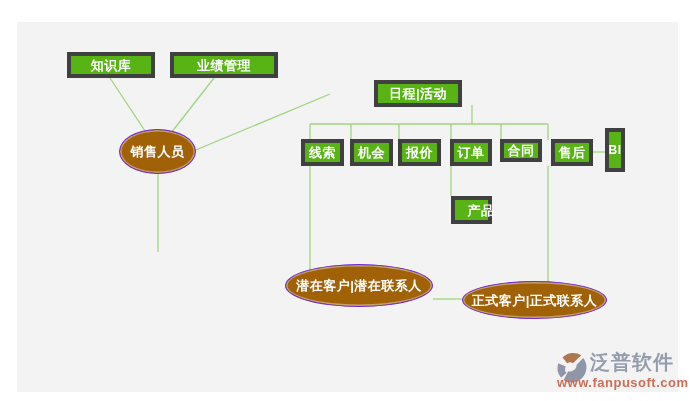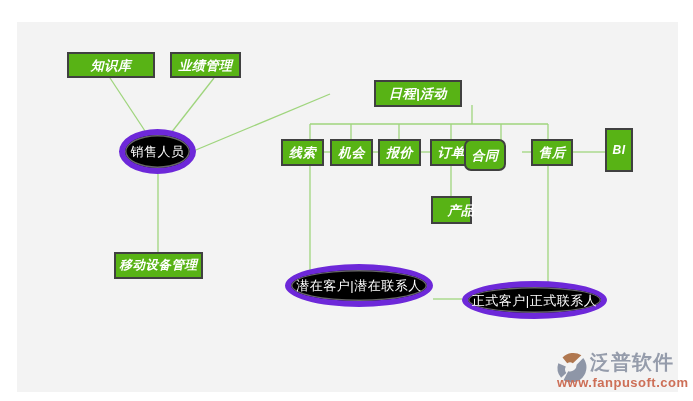--- a/index.html
+++ b/index.html
@@ -7,31 +7,31 @@
     position:relative; width:693px; height:401px; overflow:hidden;
     background:#ffffff; font-family:"Liberation Sans", sans-serif;
   }
   #canvas {
     position:absolute; left:17px; top:22px; width:661px; height:370px;
     background:#f3f3f3;
   }
   #edges { position:absolute; left:0; top:0; width:693px; height:401px; pointer-events:none; }
   .node {
     position:absolute; box-sizing:border-box;
-    background:#58b315; border:2px solid #404040;
+    background:#58b315; border:4px solid #404040;
     color:#ffffff; font-weight:bold; font-size:13px; line-height:1;
     display:flex; align-items:center; justify-content:center;
-    white-space:nowrap; letter-spacing:0.5px;font-style:italic;
+    white-space:nowrap; letter-spacing:0.5px;
   }
-  .node.small { font-size:13px; }
+  .node.small { font-size:13px;margin-left:20px; }
   .ellipse {
     position:absolute; box-sizing:border-box;
-    background:#000000; border:6px solid #6d28d9; border-radius:50%;
+    background:#a16207; border:1px solid #6d28d9; border-radius:50%;
     box-shadow: inset 0 0 0 1.5px rgba(255,255,255,0.4);
-    color:#ffffff; font-weight:normal; font-size:13px; line-height:1;
+    color:#ffffff; font-weight:bold; font-size:13px; line-height:1;
     display:flex; align-items:center; justify-content:center;
     white-space:nowrap; letter-spacing:0.5px;
   }
   #watermark { position:absolute; left:553px; top:349px; width:140px; height:44px; }
   #brand-name {
     position:absolute; left:37px; top:0px;
     font-size:20px; font-weight:bold; color:#959cab; letter-spacing:1px;
     font-family:"Liberation Sans", sans-serif; white-space:nowrap;
   }
   #brand-url {
@@ -67,33 +67,32 @@
     <line x1="522" y1="152" x2="531" y2="152"></line>
     <line x1="573" y1="152" x2="605" y2="152"></line>
     <line x1="451" y1="166" x2="451" y2="196"></line>
     <line x1="310" y1="166" x2="310" y2="288"></line>
     <line x1="548" y1="166" x2="548" y2="290"></line>
     <line x1="158" y1="174" x2="158" y2="252"></line>
     <line x1="433" y1="299" x2="462" y2="299"></line>
   </svg>
 
   <div class="node" style="left:67px;  top:52px;  width:88px; height:26px;">知识库</div>
-  <div class="node" style="left:170px; top:52px;  width:71px; height:26px;">业绩管理</div>
+  <div class="node" style="left:170px; top:52px;  width:108px; height:26px;">业绩管理</div>
   <div class="node" style="left:330px; top:80px;  width:88px; height:27px;margin-left:44px;">日程|活动</div>
 
   <div class="node small" style="left:281px; top:139px; width:43px; height:27px;">线索</div>
   <div class="node small" style="left:330px; top:139px; width:43px; height:27px;">机会</div>
   <div class="node small" style="left:378px; top:139px; width:43px; height:27px;">报价</div>
   <div class="node small" style="left:430px; top:139px; width:42px; height:27px;">订单</div>
-  <div class="node small" style="left:464px; top:139px; width:42px; height:32px;border-radius:7px;">合同</div>
+  <div class="node small" style="left:480px; top:139px; width:42px; height:23px;">合同</div>
   <div class="node small" style="left:531px; top:139px; width:42px; height:27px;">售后</div>
-  <div class="node" style="left:605px; top:128px; width:28px; height:44px; font-size:12px;">BI</div>
+  <div class="node" style="left:605px; top:128px; width:20px; height:44px; font-size:12px;">BI</div>
 
   <div class="node small" style="left:431px; top:196px; width:41px; height:28px;padding-left:19px;">产品</div>
-  <div class="node" style="left:114px; top:252px; width:89px; height:27px; font-size:12.5px;">移动设备管理</div>
 
   <div class="ellipse" style="left:119px; top:129px; width:77px; height:45px;">销售人员</div>
   <div class="ellipse" style="left:285px; top:264px; width:148px; height:43px;">潜在客户|潜在联系人</div>
   <div class="ellipse" style="left:462px; top:281px; width:145px; height:38px;">正式客户|正式联系人</div>
 
   <div id="watermark">
     <svg id="brand-icon" width="32" height="32" viewBox="0 0 34 34" xmlns="http://www.w3.org/2000/svg">
       <path d="M8 7 A16 16 0 0 1 28 4.5 L19 13 A5.5 5.5 0 0 0 13 13 Z" fill="#b0774f"></path>
       <path d="M30 7.5 A16 16 0 0 1 9 31 L14 21.5 A7 7 0 0 0 23 14.5 Z" fill="#8e96a7"></path>
       <path d="M6.5 28.5 A16 16 0 0 1 3.5 13 L11.5 16.5 A6.5 6.5 0 0 0 12 23.5 Z" fill="#8e96a7"></path>

